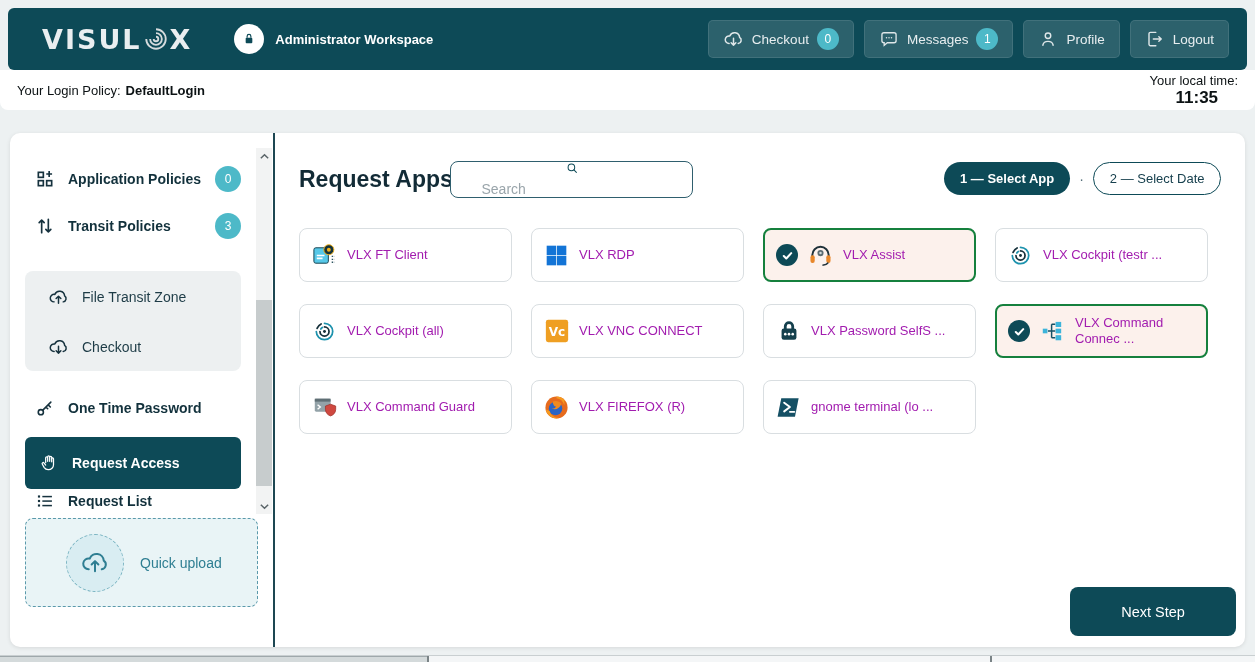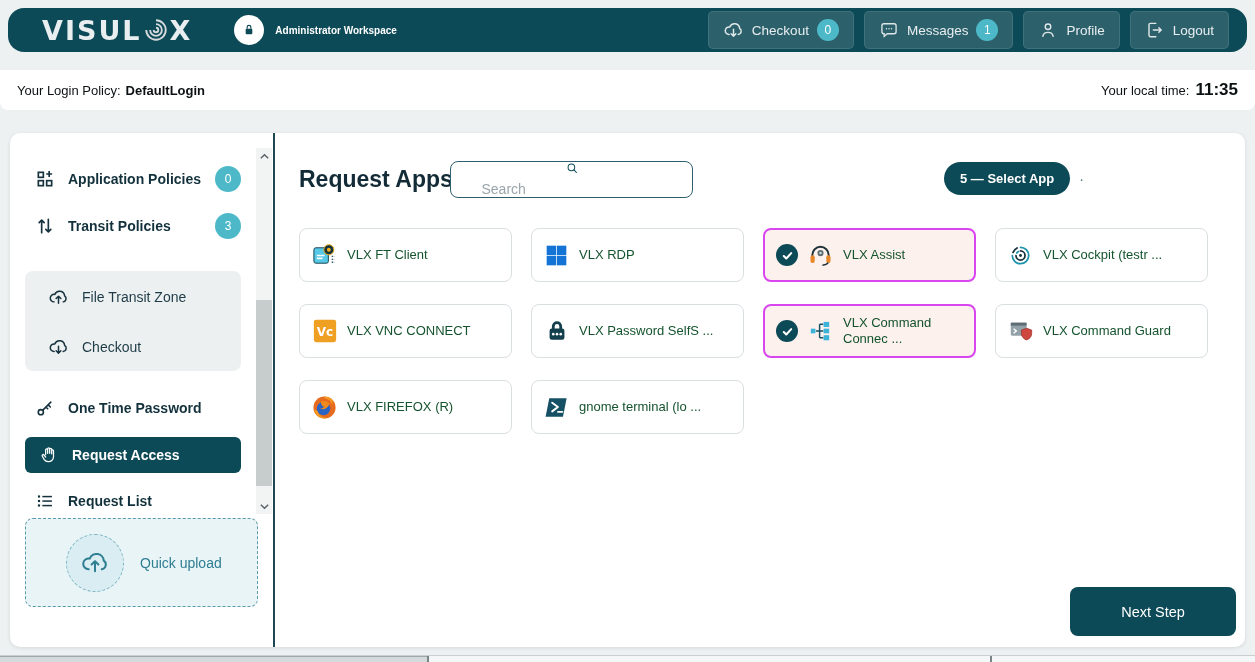--- a/index.html
+++ b/index.html
@@ -6,63 +6,63 @@
   html,body { width:1255px; height:662px; }
   body {
     font-family:"Liberation Sans", sans-serif;
     background:#edf1f2;
     position:relative;
     overflow:hidden;
     color:#12303c;
   }
   
   .header {
-    position:absolute; left:8px; top:8px; width:1239px; height:44px;
-    background:#0d4a57; border-radius:16px;
+    position:absolute; left:8px; top:8px; width:1239px; height:62px;
+    background:#0d4a57; border-radius:6px;
     display:flex; align-items:center;
   }
   .logo { margin-left:34px; display:flex; align-items:center; font-family:"DejaVu Sans",sans-serif; font-weight:bold; font-size:27px; color:#e9eef0; letter-spacing:2px; }
   .logo svg { margin:0 1px; }
   .ws-badge { margin-left:42px; width:30px; height:30px; border-radius:50%; background:#fff; display:flex; align-items:center; justify-content:center; }
-  .ws-title { margin-left:11px; color:#fff; font-weight:bold; font-size:10px; }
+  .ws-title { margin-left:11px; color:#fff; font-weight:bold; font-size:13px; }
   .hbtns { margin-left:auto; margin-right:18px; display:flex; gap:10px; }
   .hbtn {
     height:38px; padding:0 14px; border-radius:5px;
     background:rgba(255,255,255,0.13); border:1px solid rgba(255,255,255,0.10);
     display:flex; align-items:center; gap:8px;
     color:#e8eef0; font-size:13.5px; cursor:pointer;
   }
   .hbtn svg { stroke:#dfe7e9; }
   .hbadge {
     width:22px; height:22px; border-radius:50%; background:#4db9c8;
     color:#fff; font-size:12px; display:flex; align-items:center; justify-content:center;
   }
   
   .infobar {
     position:absolute; left:0; top:70px; width:1255px; height:40px;
     background:#fff; border-radius:0 0 8px 8px;
     display:flex; align-items:center; padding:0 17px;
     font-size:13px; color:#0c1214;
   }
   .infobar b { margin-left:5px; }
-  .localtime { margin-left:auto; display:flex; align-items:center; }
+  .localtime { margin-left:auto; display:flex; align-items:center;flex-direction:column; }
   .localtime .time { font-size:17px; font-weight:bold; margin-left:6px; }
   
   .card-main {
     position:absolute; left:10px; top:133px; width:1235px; height:514px;
     background:#fff; border-radius:10px; box-shadow:0 1px 4px rgba(0,0,0,0.10);
   }
   
   .sidebar { position:absolute; left:0; top:0; width:265px; height:100%; border-right:2px solid #1d4752; border-radius:10px 0 0 10px; }
   .nav-item { position:absolute; left:25px; width:206px; height:28px; display:flex; align-items:center; gap:13px; font-size:14px; font-weight:bold; color:#12313c; cursor:pointer;text-align:center; }
   .nav-item .nbadge { margin-left:auto; width:26px; height:26px; border-radius:50%; background:#4db9c8; color:#fff; font-size:12px; font-weight:normal; display:flex; align-items:center; justify-content:center; }
   .nav-group { position:absolute; left:15px; top:138px; width:216px; height:100px; background:#edf0f1; border-radius:8px; }
   .nav-group .nav-item { left:23px; width:180px; font-weight:normal; color:#1d3b46; }
   .nav-selected {
-    position:absolute; left:15px; top:304px; width:216px; height:36px;
+    position:absolute; left:15px; top:304px; width:216px; height:52px;
     background:#0d4a57; border-radius:6px; display:flex; align-items:center; gap:13px;
     padding-left:14px; color:#fff; font-size:14px; font-weight:bold; cursor:pointer;
   }
   .quick-upload {
     position:absolute; left:15px; top:385px; width:233px; height:89px;
     border:1.5px dashed #5a99ab; border-radius:8px; background:#e9f4f6;
     display:flex; align-items:center; gap:16px; padding-left:40px; cursor:pointer;
   }
   .qu-circle { width:58px; height:58px; border-radius:50%; border:1.5px dashed #7ab4c2; background:#d9edf2; display:flex; align-items:center; justify-content:center; }
   .qu-label { color:#2e7e92; font-size:14px; }
@@ -86,24 +86,24 @@
   .step-inactive { background:#fff; color:#17404e; border:1px solid #0d4a57; }
   .step-sep { color:#55707a; font-size:14px; }
   .apps-grid {
     position:absolute; left:24px; top:95px;
     display:grid; grid-template-columns:repeat(4,213px); grid-auto-rows:54px;
     column-gap:19px; row-gap:22px;
   }
   .app-card {
     border:1px solid #d9dee1; border-radius:8px; background:#fff;
     display:flex; align-items:center; gap:9px; padding:0 11px;
-    font-size:13px; color:#14532d; cursor:pointer; overflow:hidden;
+    font-size:13px; color:#a21caf; cursor:pointer; overflow:hidden;
   }
   .app-card .app-label { line-height:1.25; }
-  .app-card.selected { border:2px solid #d946ef; background:#fcf1ec; }
+  .app-card.selected { border:2px solid #15803d; background:#fcf1ec; }
   .check-circle { flex:none; width:22px; height:22px; border-radius:50%; background:#0d4a57; display:flex; align-items:center; justify-content:center; }
   .app-icon { flex:none; width:27px; height:27px; display:flex; align-items:center; justify-content:center; }
   .next-btn {
     position:absolute; left:795px; top:454px; width:166px; height:49px;
     background:#0d4a57; border:none; border-radius:8px;
     color:#fff; font-size:14.5px; font-family:"Liberation Sans",sans-serif; cursor:pointer;
   }
   
   .bottom-strip { position:absolute; left:0; bottom:0; width:1255px; height:7px; background:#f4f6f7; border-top:1px solid #c9cfd1; }
   .bs-left { position:absolute; left:0; top:0; width:427px; height:100%; background:#d4dadb; border-top:1px solid #9fa8ab; }
@@ -272,22 +272,23 @@
 
     <div class="searchbox">
       <svg width="18" height="18" viewBox="0 0 20 20">
           <circle cx="9" cy="9" r="5.5" fill="none" stroke="#0d4a57" stroke-width="1.7"></circle>
           <line x1="13.2" y1="13.2" x2="17.3" y2="17.3" stroke="#0d4a57" stroke-width="1.7" stroke-linecap="round"></line>
         </svg>
       <input type="text" placeholder="Search" style="">
     </div>
 
     <div class="steps">
-      <div class="step-pill step-active">5 — Select App</div>
+      <div class="step-pill step-active">1 — Select App</div>
       <span class="step-sep">·</span>
+      <div class="step-pill step-inactive">2 — Select Date</div>
     </div>
 
     <div class="apps-grid">
 
       <div class="app-card">
         <span class="app-icon">
           <svg width="27" height="27" viewBox="0 0 28 28">
               <rect x="3" y="6" width="15" height="16" rx="2" fill="#57c8e8" stroke="#14404d"></rect>
               <path d="M6 14h8 M6 17h6" stroke="#fff" stroke-width="1.6"></path>
               <circle cx="18.5" cy="8" r="5.2" fill="#14333c" stroke="#f3b21a"></circle>
@@ -336,20 +337,32 @@
               <path d="M6.3 10.8a8.5 8.5 0 0 1 4.2-4.6" stroke="#16303a" stroke-width="1.8"></path>
               <path d="M14 9.3a4.7 4.7 0 1 1-4.7 4.7" stroke="#16303a" stroke-width="1.8"></path>
               <path d="M10.2 11.4a4.7 4.7 0 0 1 1.6-1.6" stroke="#1d92ad" stroke-width="1.8"></path>
               <circle cx="14" cy="14" r="1.5" fill="#16303a"></circle>
             </svg>
         </span>
         <span class="app-label">VLX Cockpit (testr ...</span>
       </div>
 
 
+      <div class="app-card">
+        <span class="app-icon">
+          <svg width="27" height="27" viewBox="0 0 28 28" fill="none" stroke-linecap="round">
+              <path d="M14 5.5a8.5 8.5 0 1 1-8.5 8.5" stroke="#1d92ad" stroke-width="1.8"></path>
+              <path d="M6.3 10.8a8.5 8.5 0 0 1 4.2-4.6" stroke="#16303a" stroke-width="1.8"></path>
+              <path d="M14 9.3a4.7 4.7 0 1 1-4.7 4.7" stroke="#16303a" stroke-width="1.8"></path>
+              <path d="M10.2 11.4a4.7 4.7 0 0 1 1.6-1.6" stroke="#1d92ad" stroke-width="1.8"></path>
+              <circle cx="14" cy="14" r="1.5" fill="#16303a"></circle>
+            </svg>
+        </span>
+        <span class="app-label">VLX Cockpit (all)</span>
+      </div>
 
       <div class="app-card">
         <span class="app-icon">
           <svg width="26" height="26" viewBox="0 0 28 28">
               <rect x="2" y="2" width="24" height="24" rx="2.5" fill="#ef9f22"></rect>
               <text x="14" y="19" text-anchor="middle" font-family="DejaVu Sans" font-size="13" font-weight="bold" fill="#fff">Vc</text>
             </svg>
         </span>
         <span class="app-label">VLX VNC CONNECT</span>
       </div>

